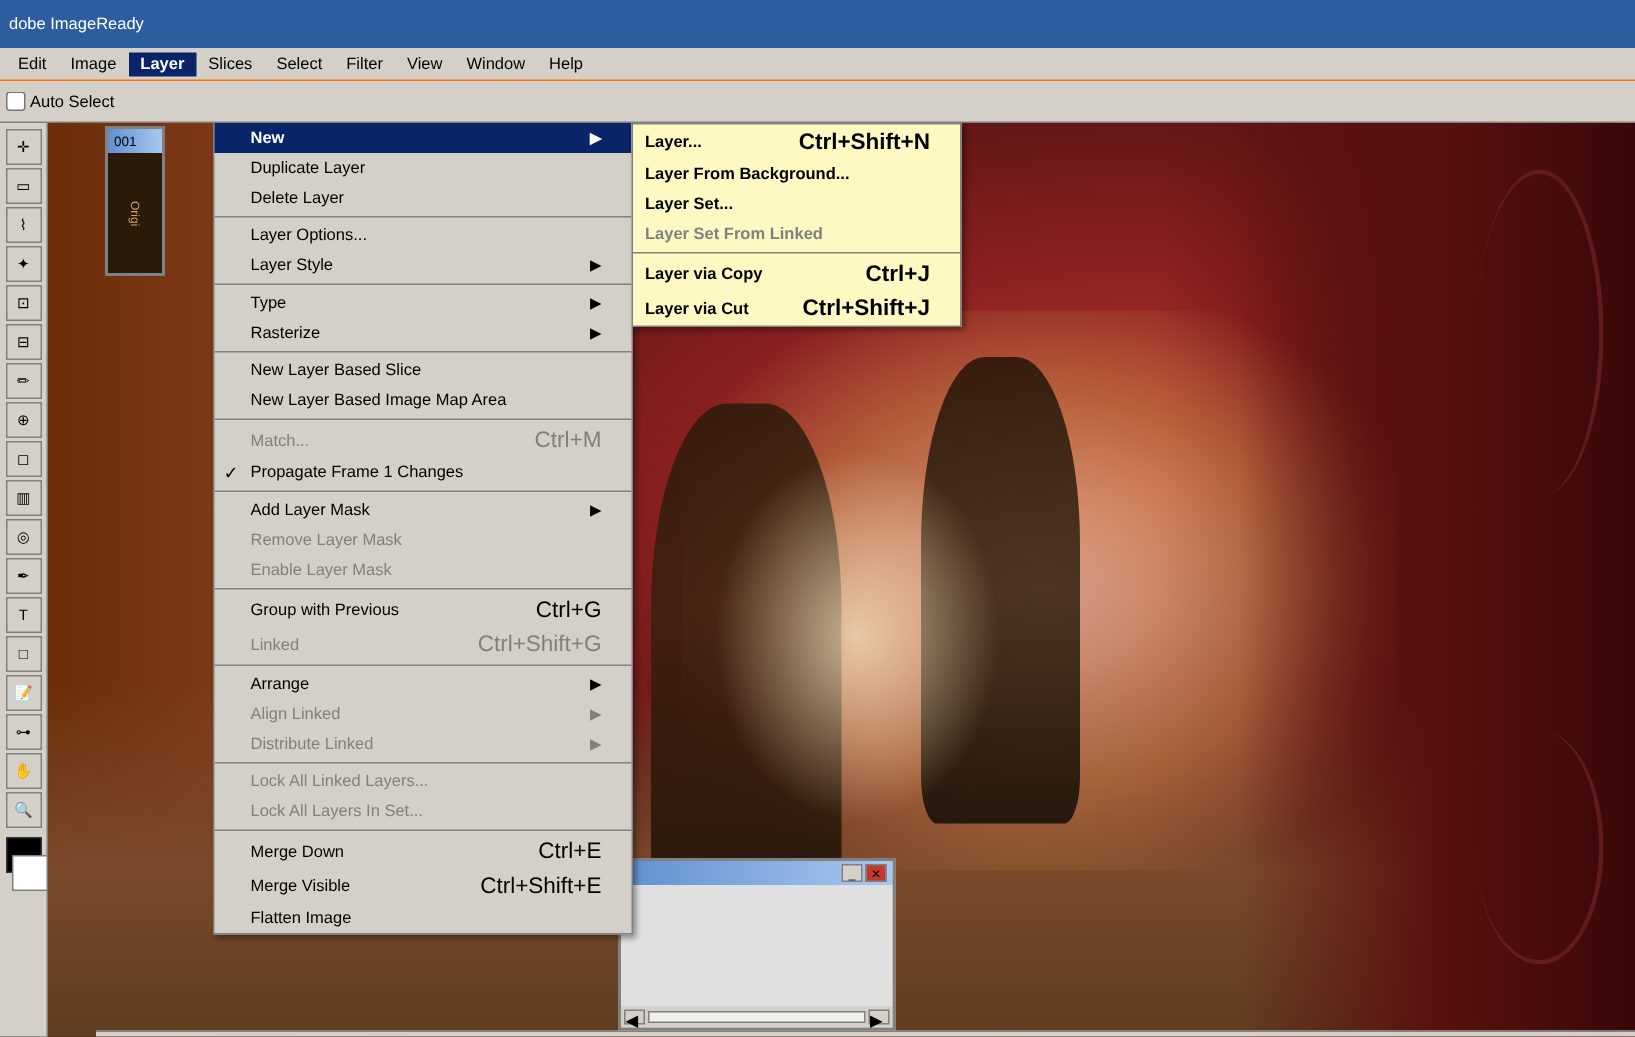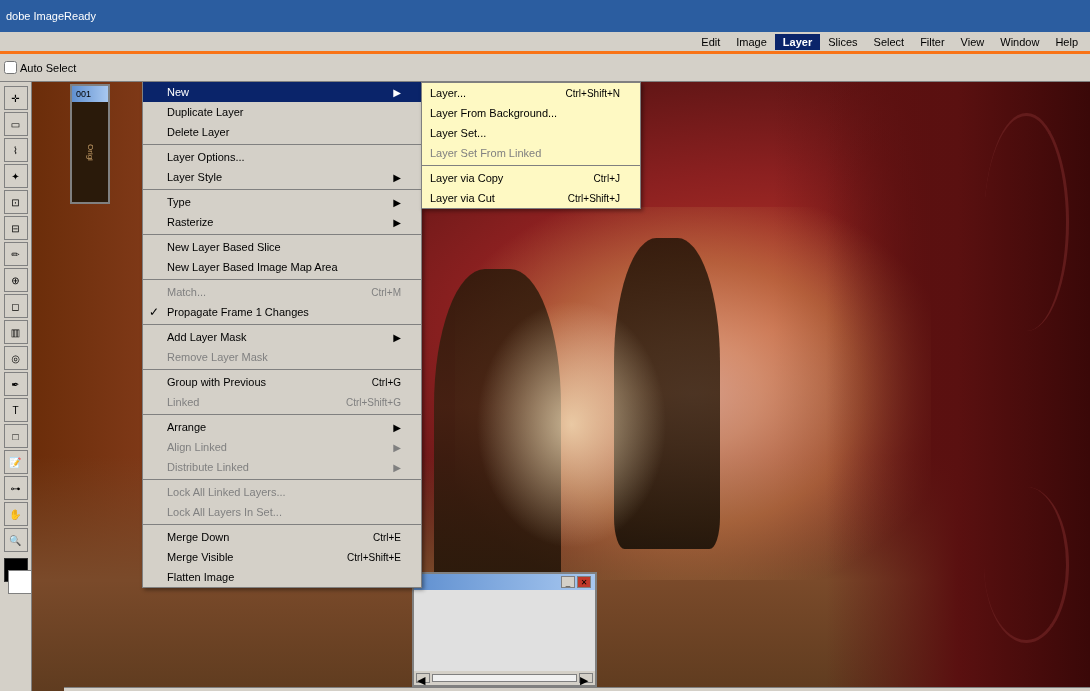--- a/index.html
+++ b/index.html
@@ -20,26 +20,25 @@
       height: 32px;
       display: flex;
       align-items: center;
       padding: 0 6px;
       font-size: 11px;
     }
 
     
     .menu-bar {
       background: #d4d0c8;
-      border-bottom: 3px solid #f97316;
+      border-bottom: 1px solid #f97316;
       height: 22px;
       display: flex;
       align-items: center;
       padding: 0 4px;
-      justify-content: flex-end;
     }
     .menu-item {
       padding: 2px 8px;
       cursor: pointer;
       font-size: 11px;
       color: #000;
     }
     .menu-item:hover, .menu-item.active {
       background: #0a246a;
       color: white;
@@ -219,21 +218,21 @@
       background: #0a246a;
       color: white;
     }
     .menu-dropdown-item.disabled {
       color: #808080;
       cursor: default;
     }
     .menu-dropdown-item .shortcut {
       margin-left: auto;
       padding-left: 20px;
-      font-size: 10px;
+      font-size: 15px;
     }
     .menu-dropdown-item .arrow {
       margin-left: auto;
       font-size: 10px;
     }
     .menu-dropdown-item .checkmark {
       position: absolute;
       left: 6px;
       font-size: 12px;
     }
@@ -382,21 +381,21 @@
 
       <div style="position:absolute;left:42%;top:35%;width:18%;height:40%;background:radial-gradient(ellipse, rgba(255,240,200,0.7) 0%, transparent 70%);"></div>
 
       <div style="position:absolute;right:0;top:0;bottom:0;width:25%;background:linear-gradient(to left, #3a0808 0%, #5a1010 50%, transparent 100%);"></div>
 
       <div style="position:absolute;right:2%;top:5%;width:8%;height:35%;border:3px solid #6a2020;border-radius:50%;border-left:none;border-bottom:none;opacity:0.8;"></div>
 
       <div style="position:absolute;right:2%;bottom:10%;width:8%;height:25%;border:3px solid #6a2020;border-radius:50%;border-left:none;border-top:none;opacity:0.8;"></div>
     </div>
 
-    <div class="sub-window" style="top:2px;left:38px;width:40px;height:120px;">
+    <div class="sub-window" style="top:2px;left:38px;width:40px;height:100px;">
       <div class="sub-window-title">
         <span style="font-size:9px;color:#000;">001</span>
         <div class="sub-window-controls">
         </div>
       </div>
       <div style="background:#2a1a0a;width:100%;height:calc(100% - 16px);display:flex;align-items:center;justify-content:center;">
         <span style="color:#c8a06a;font-size:8px;writing-mode:vertical-rl;">Origi</span>
       </div>
     </div>
 
@@ -417,21 +416,21 @@
     </div>
 
     <div class="status-bar">
       <span>100%</span>
     </div>
 
     <div class="dropdown-container" style="top:0;left:0;position:absolute;">
 
       <div class="menu-dropdown" style="position:absolute;top:0;left:110px;">
 
-        <div class="menu-dropdown-item has-submenu active" style="position:relative;background:#0a246a;color:white;">
+        <div class="menu-dropdown-item has-submenu active" style="position:relative;background:#0a246a;color:white;font-weight:bold;">
           <span>New</span>
           <span class="arrow">▶</span>
 
           <div class="submenu" style="position:absolute;left:100%;top:0;display:block;">
             <div class="submenu-item">
               <span>Layer...</span>
               <span class="shortcut">Ctrl+Shift+N</span>
             </div>
             <div class="submenu-item">
               <span>Layer From Background...</span>
@@ -494,20 +493,23 @@
           <span>Propagate Frame 1 Changes</span>
         </div>
         <div class="menu-separator"></div>
         <div class="menu-dropdown-item has-submenu">
           <span>Add Layer Mask</span>
           <span class="arrow">▶</span>
         </div>
         <div class="menu-dropdown-item disabled">
           <span>Remove Layer Mask</span>
         </div>
+        <div class="menu-dropdown-item disabled">
+          <span>Enable Layer Mask</span>
+        </div>
         <div class="menu-separator"></div>
         <div class="menu-dropdown-item">
           <span>Group with Previous</span>
           <span class="shortcut">Ctrl+G</span>
         </div>
         <div class="menu-dropdown-item disabled">
           <span>Linked</span>
           <span class="shortcut">Ctrl+Shift+G</span>
         </div>
         <div class="menu-separator"></div>

